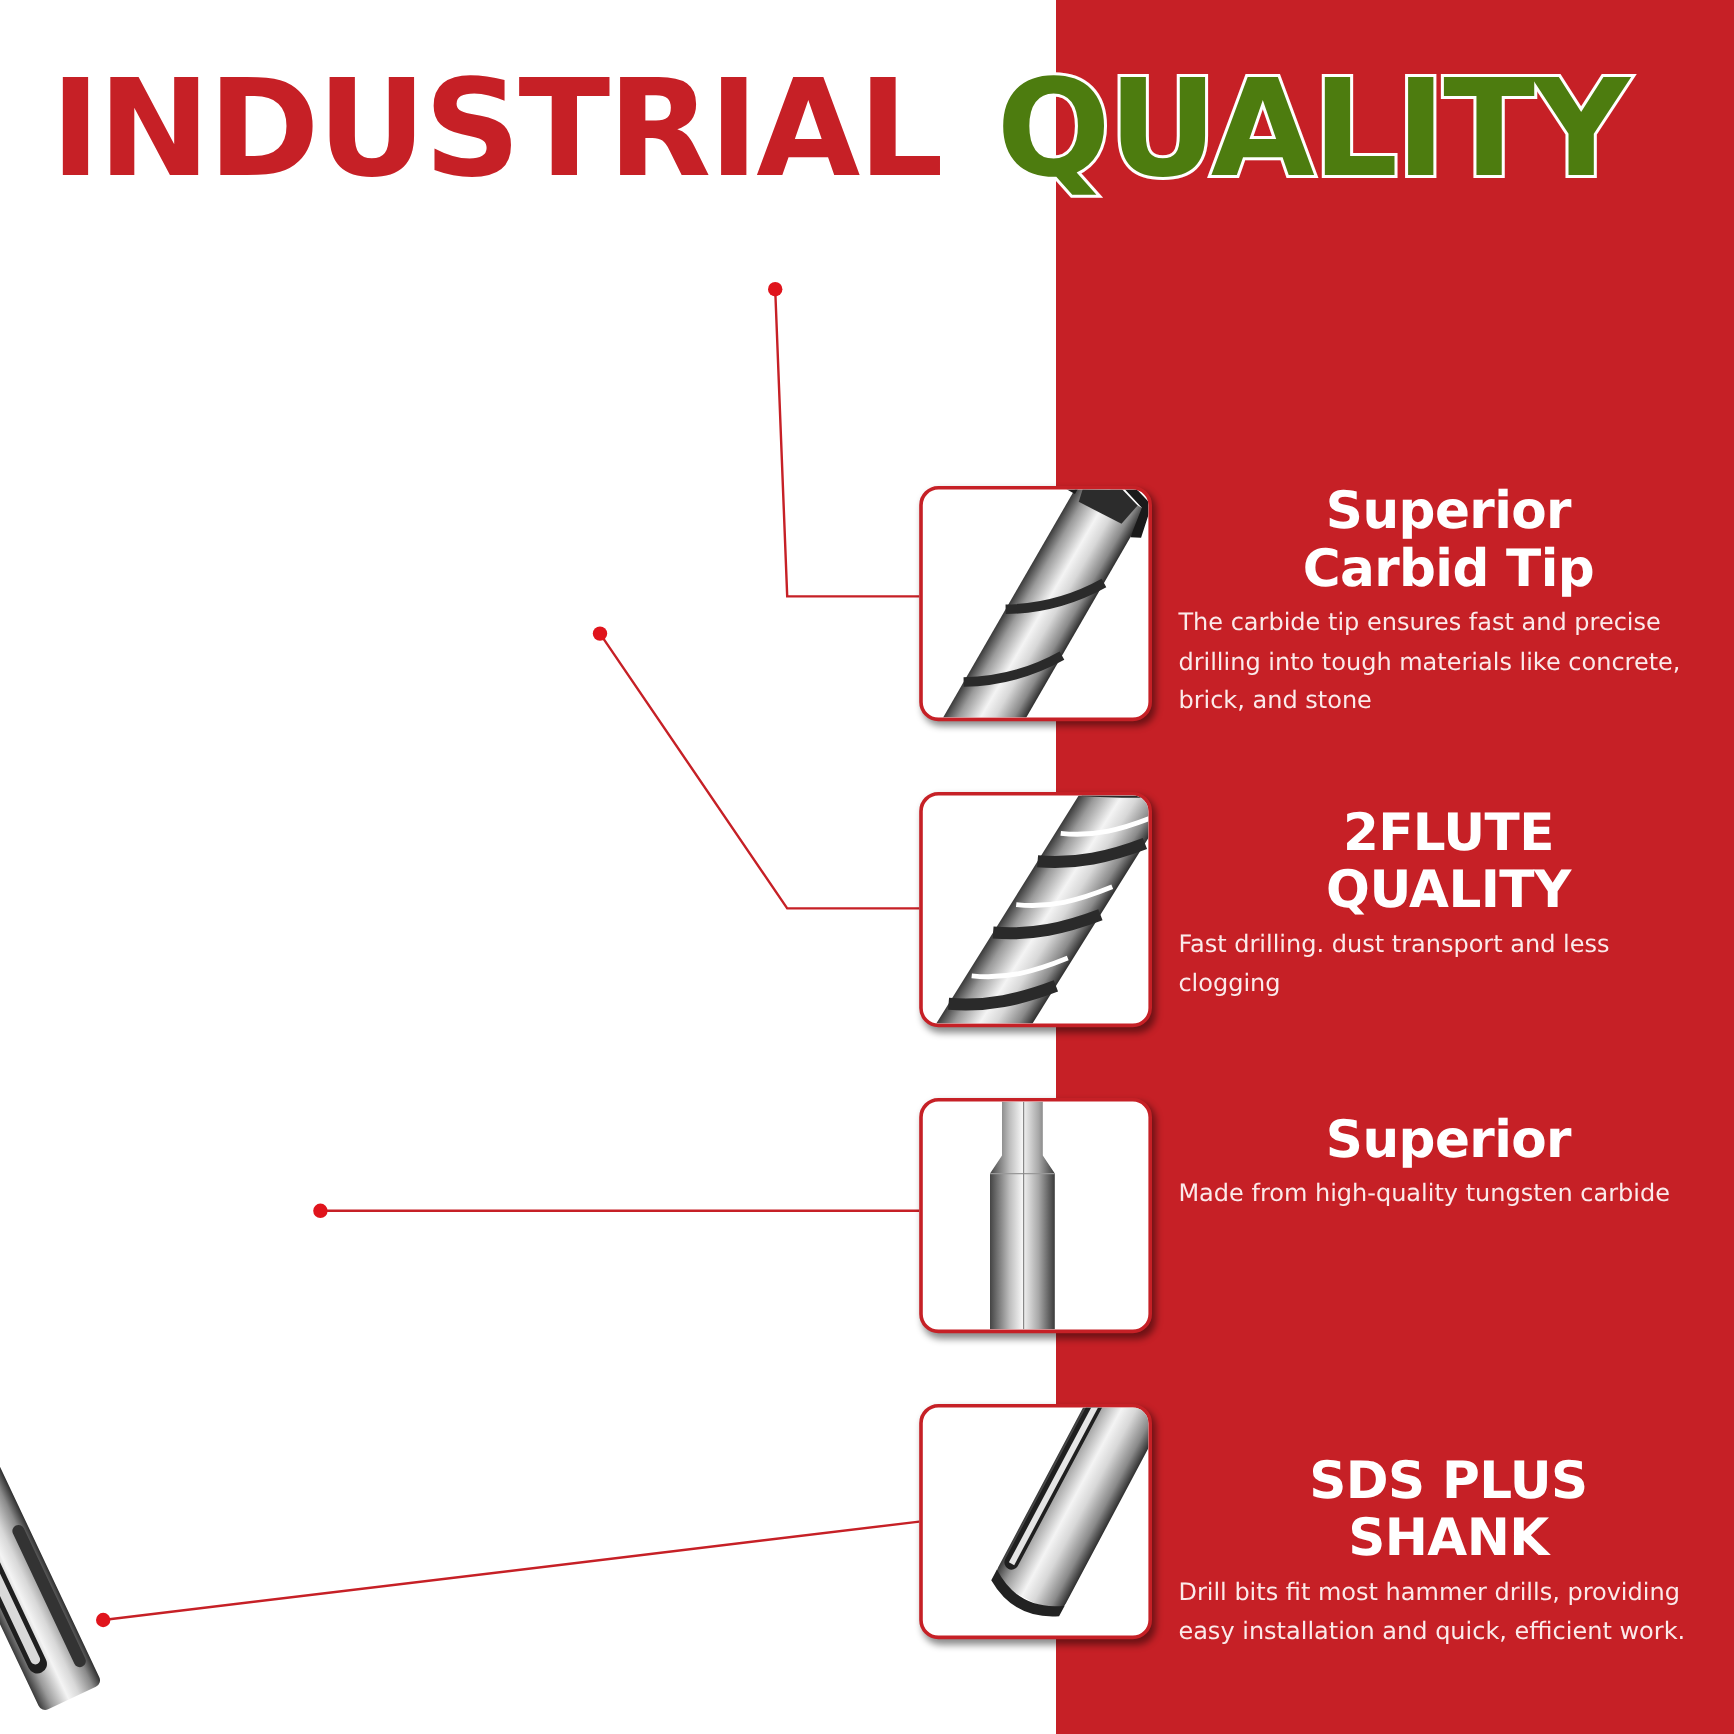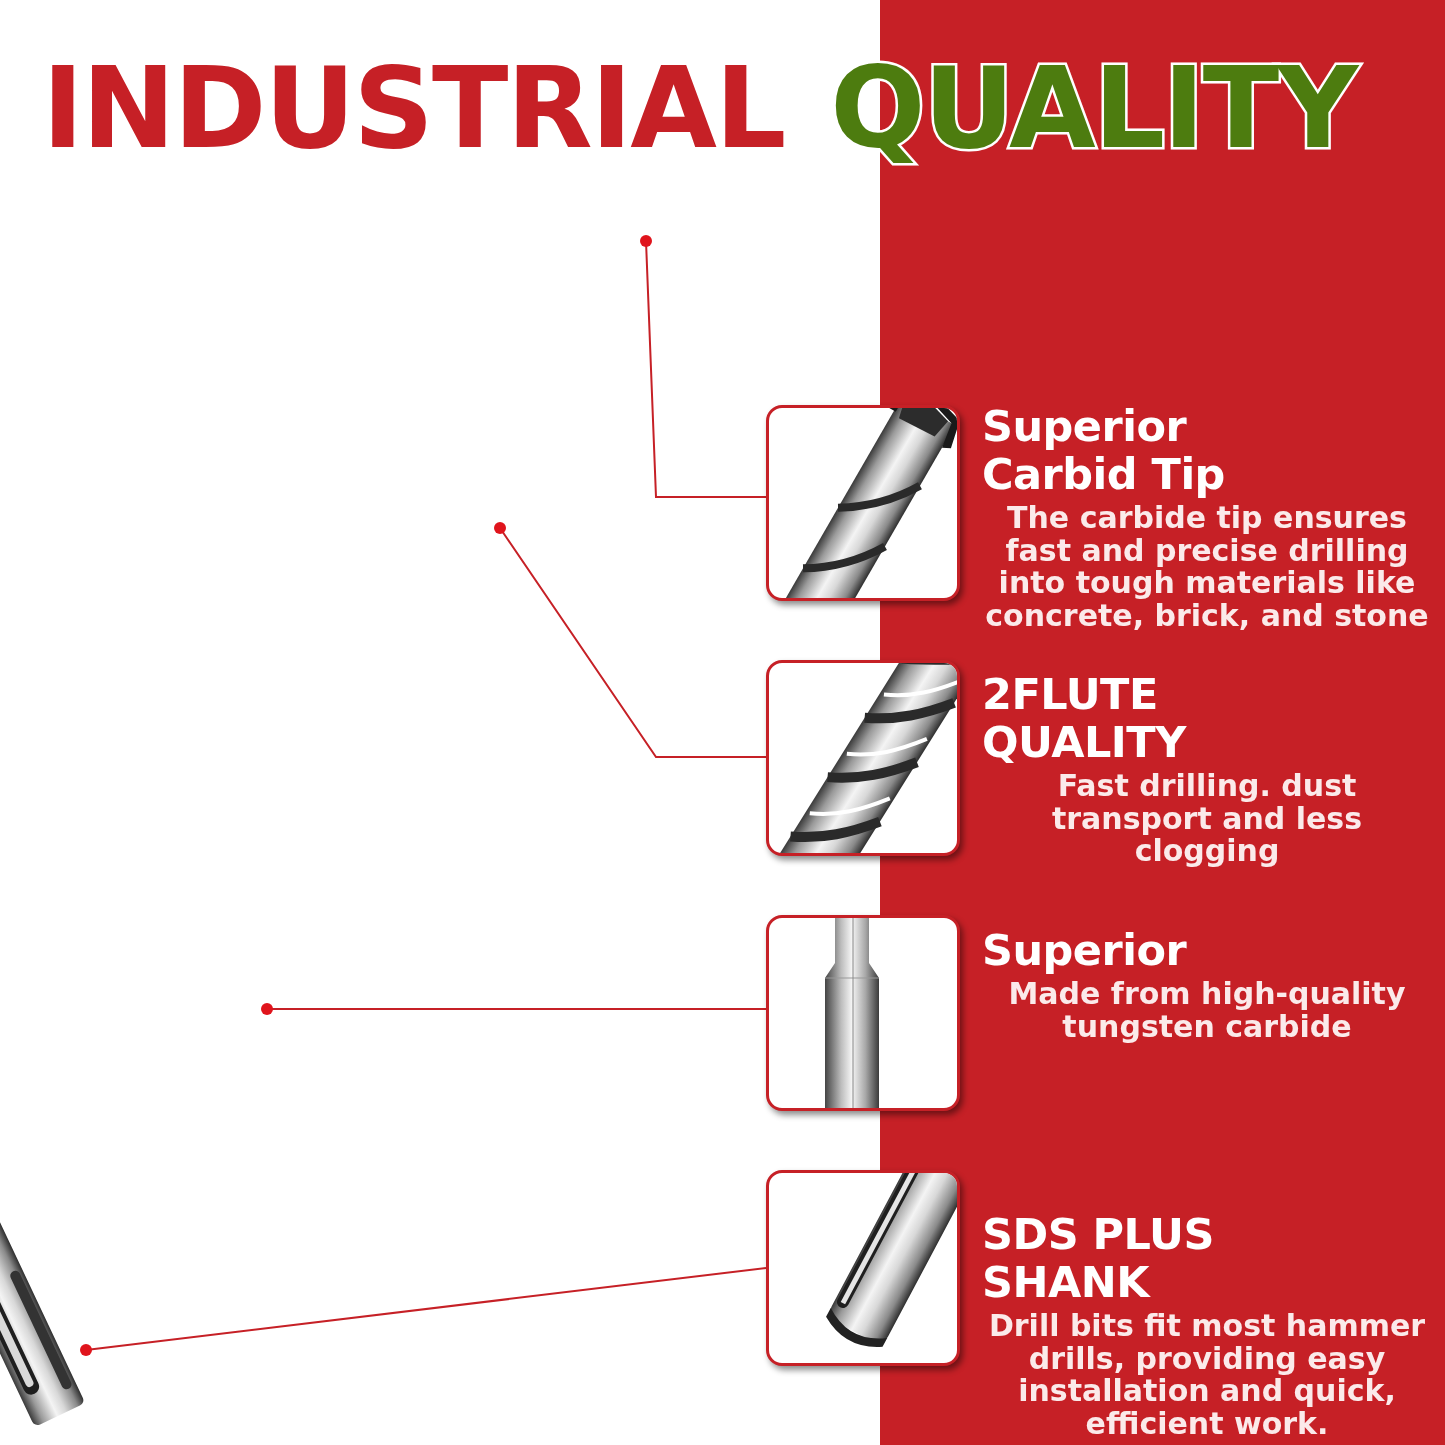--- a/index.html
+++ b/index.html
@@ -9,22 +9,22 @@
   .title { position:absolute; top:52px; left:42px; margin:0; font-weight:bold; font-size:112px;
            letter-spacing:-2px; line-height:1; white-space:nowrap; font-family:"DejaVu Sans", sans-serif; }
   .title .w1 { color:#c62026; }
   .title .w2 { color:#4d7c0f; -webkit-text-stroke:5px #ffffff; paint-order:stroke fill; margin-left:46px; }
   svg.art { position:absolute; left:0; top:0; }
   .card { position:absolute; left:766px; width:188px; height:190px; background:#fff;
           border:3px solid #c62026; border-radius:16px; box-shadow:3px 4px 6px rgba(0,0,0,0.45);
           overflow:hidden; }
   .card svg { position:absolute; left:0; top:0; }
   .feature { position:absolute; left:982px; color:#fff; width:450px; }
-  .feature h2 { margin:0; font-size:43px; line-height:48px; font-weight:bold; letter-spacing:-0.5px; }
-  .feature p { margin:4px 0 0 0; font-size:30px; line-height:32.5px; font-weight:bold; color:#fbeaea;text-align:center; }
+  .feature h2 { margin:0; font-size:43px; line-height:48px; font-weight:bold; letter-spacing:-0.5px;text-align:center; }
+  .feature p { margin:4px 0 0 0; font-size:20px; line-height:32.5px; font-weight:normal; color:#fbeaea; }
 </style>
 </head>
 <body>
 
 <div class="red-panel"></div>
 
 <h1 class="title">
   <span class="w1">INDUSTRIAL</span><span class="w2">QUALITY</span>
 </h1>
 

